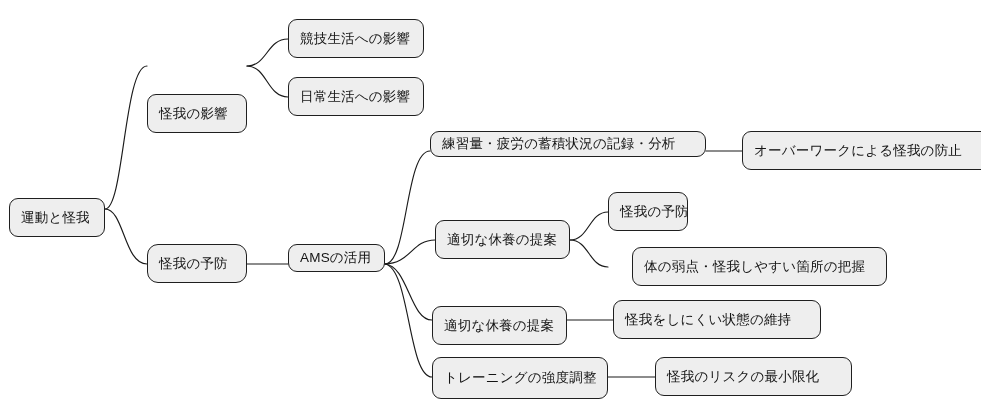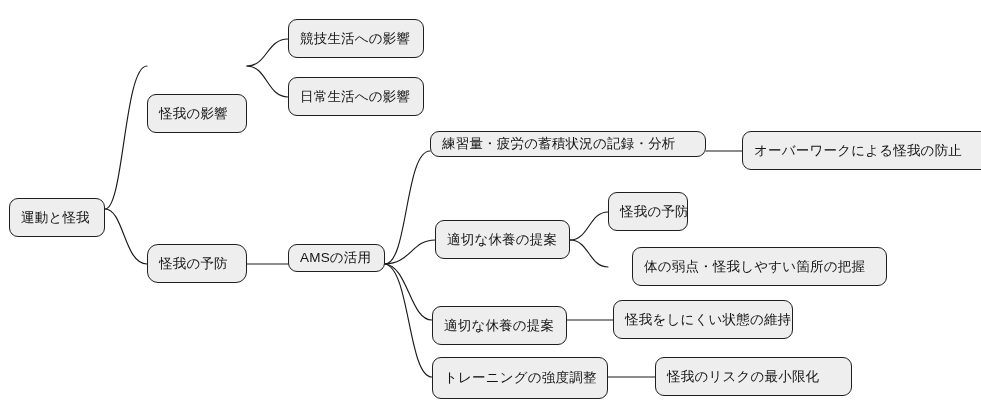--- a/index.html
+++ b/index.html
@@ -102,21 +102,21 @@
       </div>
       <div class="node" style="left: 608px; top: 192px; width: 80px; height: 39px;">
         <span class="node-label">怪我の予防</span>
       </div>
       <div class="node" style="left: 632px; top: 247px; width: 255px; height: 39px;">
         <span class="node-label">体の弱点・怪我しやすい箇所の把握</span>
       </div>
       <div class="node" style="left: 432px; top: 300px; width: 135px; height: 39px; margin-top: 6px;">
         <span class="node-label">適切な休養の提案</span>
       </div>
-      <div class="node" style="left: 613px; top: 300px; width: 180px; height: 39px;">
+      <div class="node" style="left: 613px; top: 300px; width: 208px; height: 39px;">
         <span class="node-label">怪我をしにくい状態の維持</span>
       </div>
       <div class="node" style="left: 432px; top: 357px; width: 176px; height: 42px;">
         <span class="node-label">トレーニングの強度調整</span>
       </div>
       <div class="node" style="left: 655px; top: 357px; width: 197px; height: 39px;">
         <span class="node-label">怪我のリスクの最小限化</span>
       </div>
     </div>
 </div>

